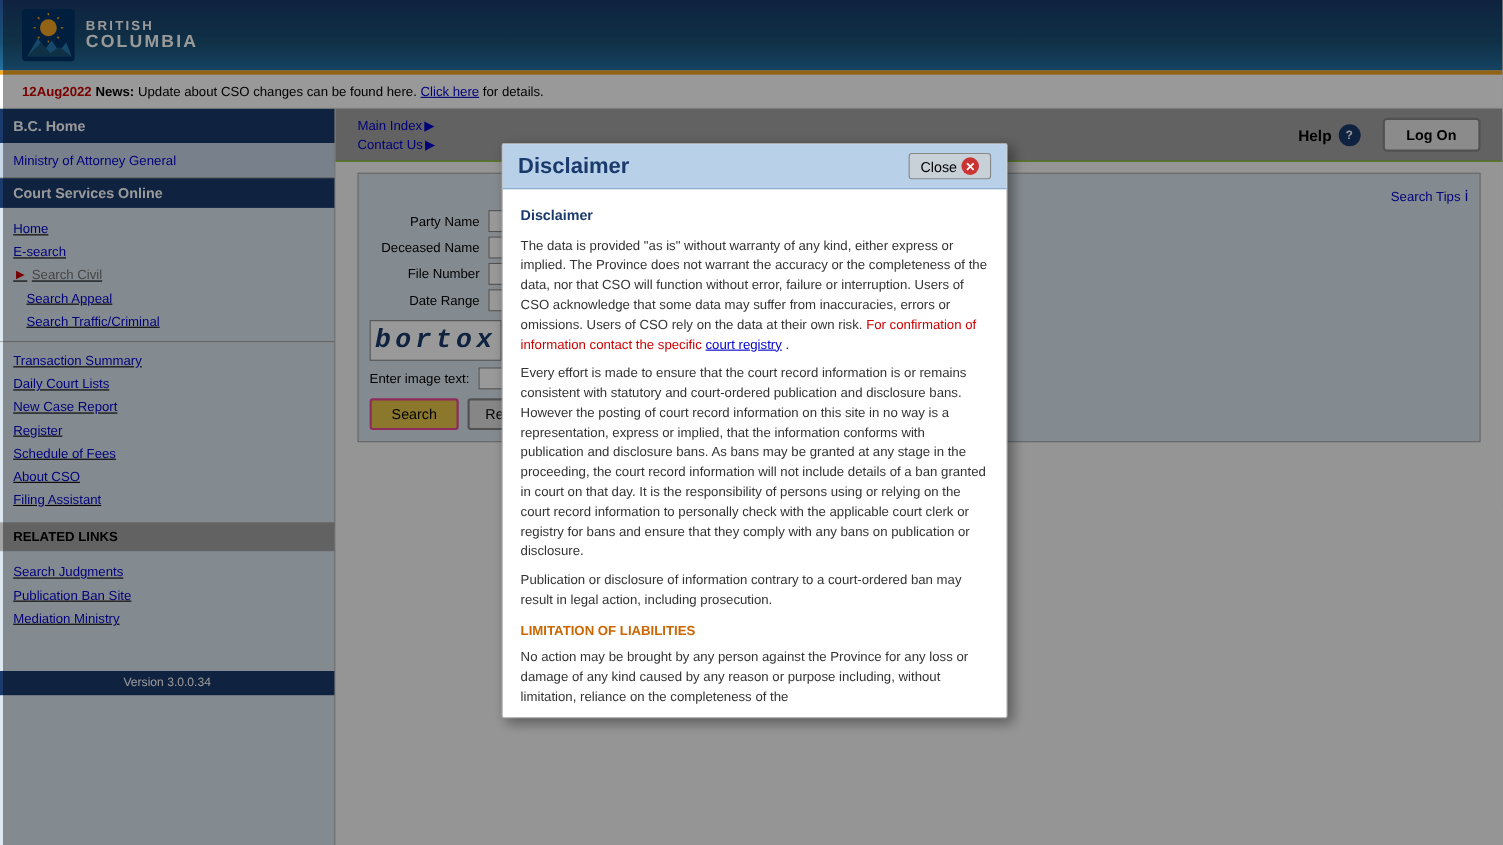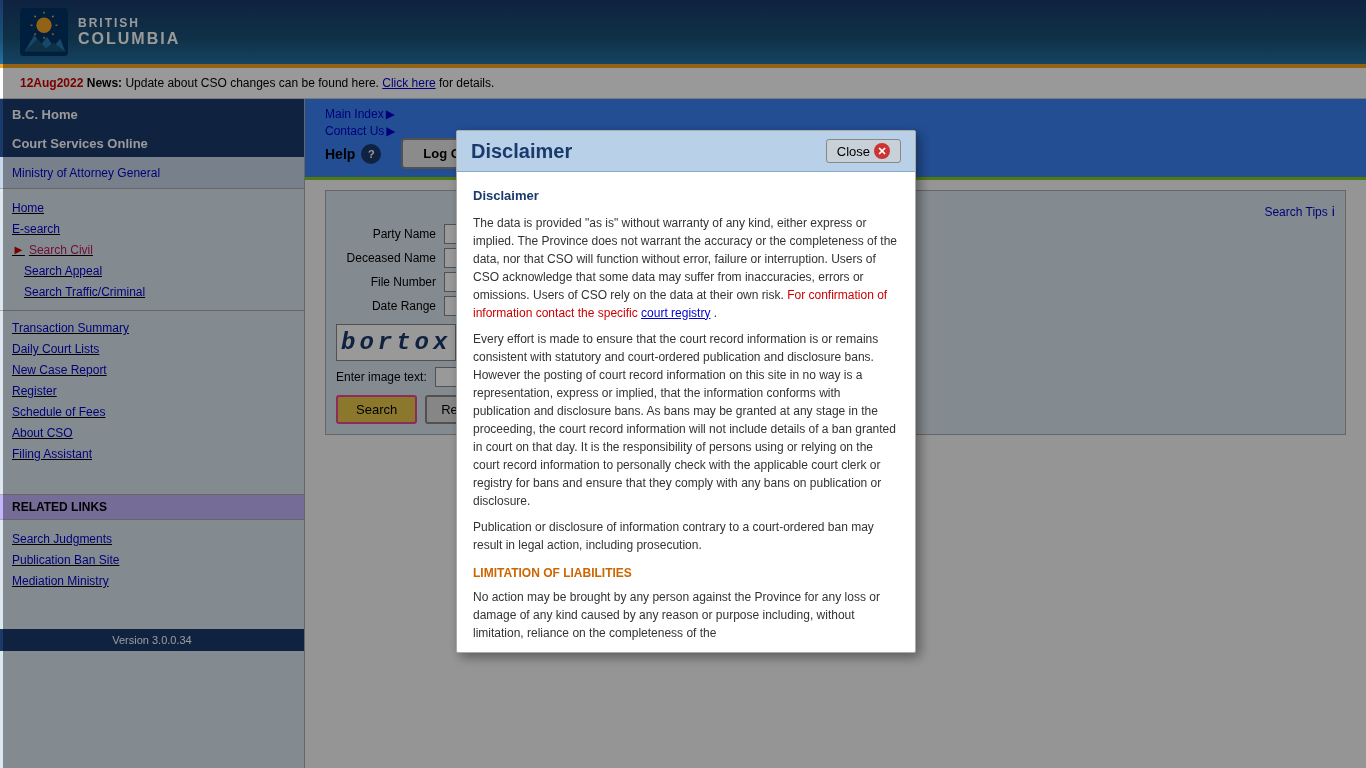--- a/index.html
+++ b/index.html
@@ -67,27 +67,27 @@
       text-decoration: none;
       font-size: 12px;
     }
     .sidebar-nav li.active-item {
       display: flex;
       align-items: center;
       gap: 4px;
     }
     .arrow-icon { color: #cc0000; font-weight: bold; }
     .related-links-header {
-      background: #c4b5fd;
+      background: #a3a3a3;
       padding: 5px 12px;
       font-size: 12px;
       font-weight: bold;
       border-top: 1px solid #aaa;
       border-bottom: 1px solid #aaa;
-      margin-top: 22px;
+      margin-top: 3px;
     }
     .version-bar {
       background: #1a3a6b;
       color: white;
       padding: 5px 12px;
       font-size: 11px;
       text-align: center;
       margin-top: auto;
     }
 
@@ -97,23 +97,22 @@
       background: #f8f8f8;
       padding: 0;
       position: relative;
     }
 
     
     #info-bar {
       display: flex;
       justify-content: space-between;
       padding: 8px 20px;
-      background: #3b82f6;
-      border-bottom: 3px solid #84cc16;
-      flex-direction: column;
+      background: #a3a3a3;
+      border-bottom: 1px solid #84cc16;
     }
     .nav-links a {
       color: #0000cc;
       text-decoration: none;
       font-size: 12px;
       display: flex;
       align-items: center;
       gap: 2px;
     }
     .nav-links { display: flex; flex-direction: column; gap: 3px; }
@@ -324,33 +323,33 @@
     <span>Update about CSO changes can be found here.</span>
     <a class="news-link">Click here</a>
     <span>for details.</span>
   </div>
 </div>
 
 <div id="main-wrapper">
 
   <div id="sidebar">
     <div class="sidebar-section-header">B.C. Home</div>
+    <div style="padding: 8px 12px; background:#c8d8e8; border-bottom:1px solid #aaa;">
+      <a href="#" style="color:#0000cc;font-size:12px;text-decoration:none;">Ministry of Attorney General</a>
+    </div>
     <div style="padding: 6px 12px; background:#1a3a6b;">
       <a href="#" style="color:white;font-size:13px;font-weight:bold;text-decoration:none;">Court Services Online</a>
-    </div>
-    <div style="padding: 8px 12px; background:#c8d8e8; border-bottom:1px solid #aaa;">
-      <a href="#" style="color:#0000cc;font-size:12px;text-decoration:none;">Ministry of Attorney General</a>
     </div>
 
     <ul class="sidebar-nav">
       <li><a href="#">Home</a></li>
       <li><a href="#">E-search</a></li>
       <li class="active-item">
         <span class="arrow-icon">►</span>
-        <a href="#" style="color:#be185d;font-size:12px;text-decoration:none;">Search Civil</a>
+        <a href="#" style="color:#737373;font-size:12px;text-decoration:none;">Search Civil</a>
       </li>
       <li style="padding-left:24px;"><a href="#">Search Appeal</a></li>
       <li style="padding-left:24px;"><a href="#">Search Traffic/Criminal</a></li>
     </ul>
 
     <ul class="sidebar-nav" style="border-top:1px solid #aaa;padding-top:6px;">
       <li><a href="#">Transaction Summary</a></li>
       <li><a href="#">Daily Court Lists</a></li>
       <li><a href="#">New Case Report</a></li>
       <li><a href="#">Register</a></li>

